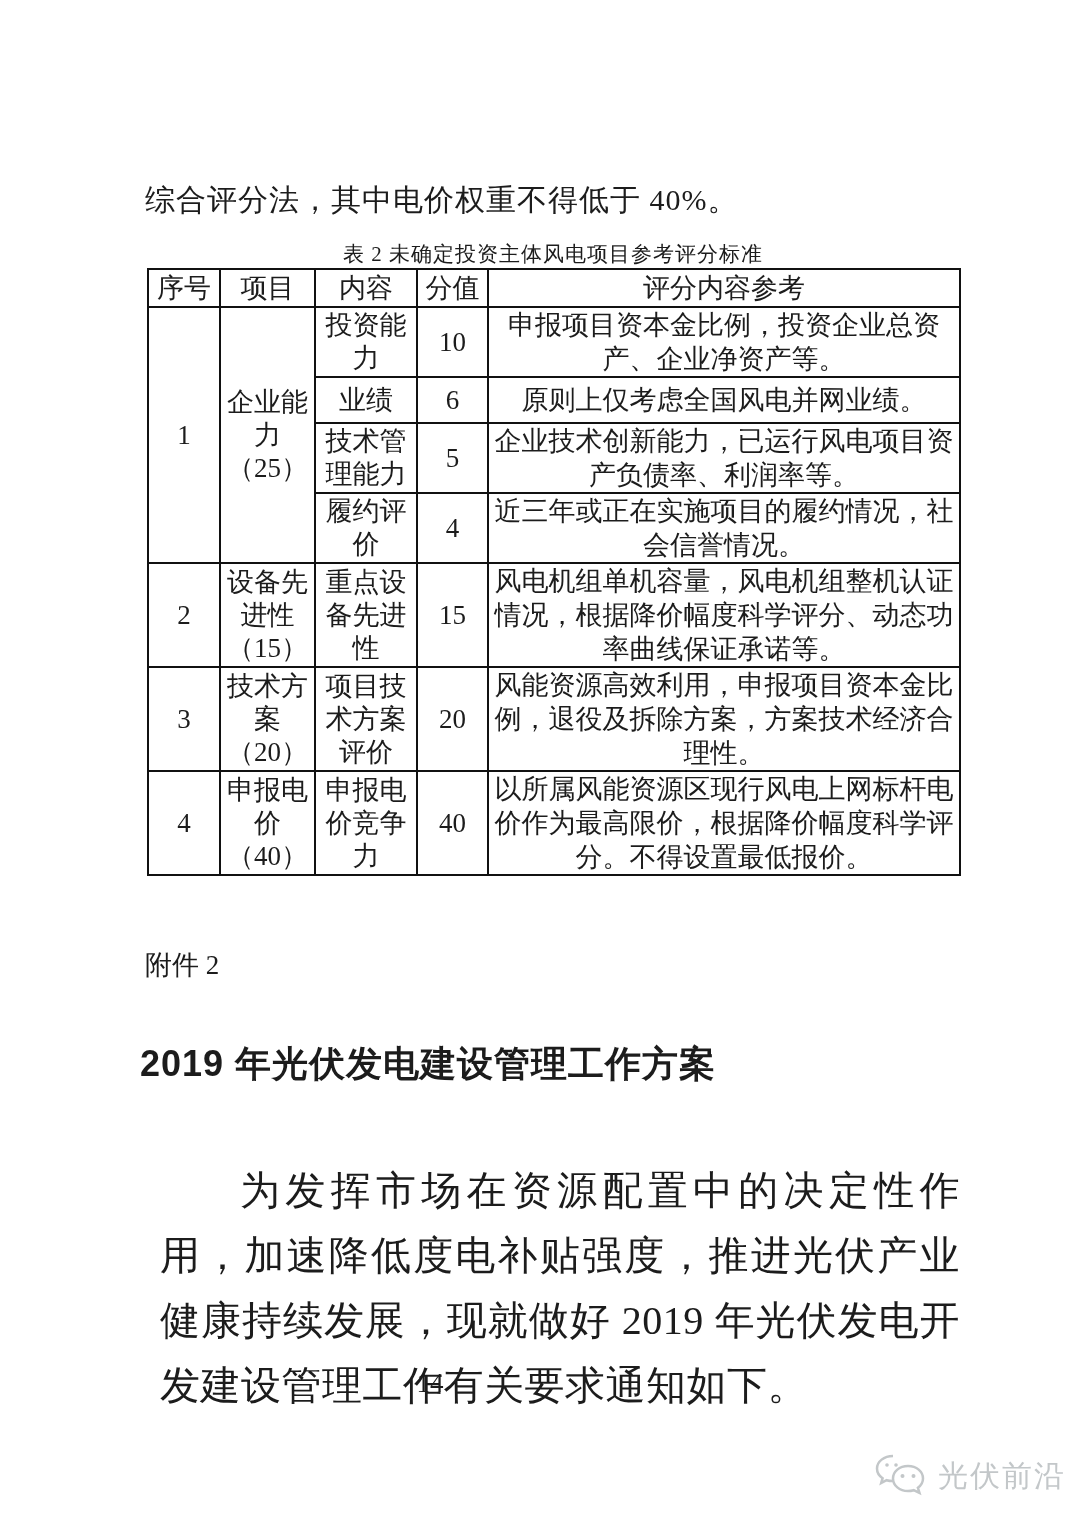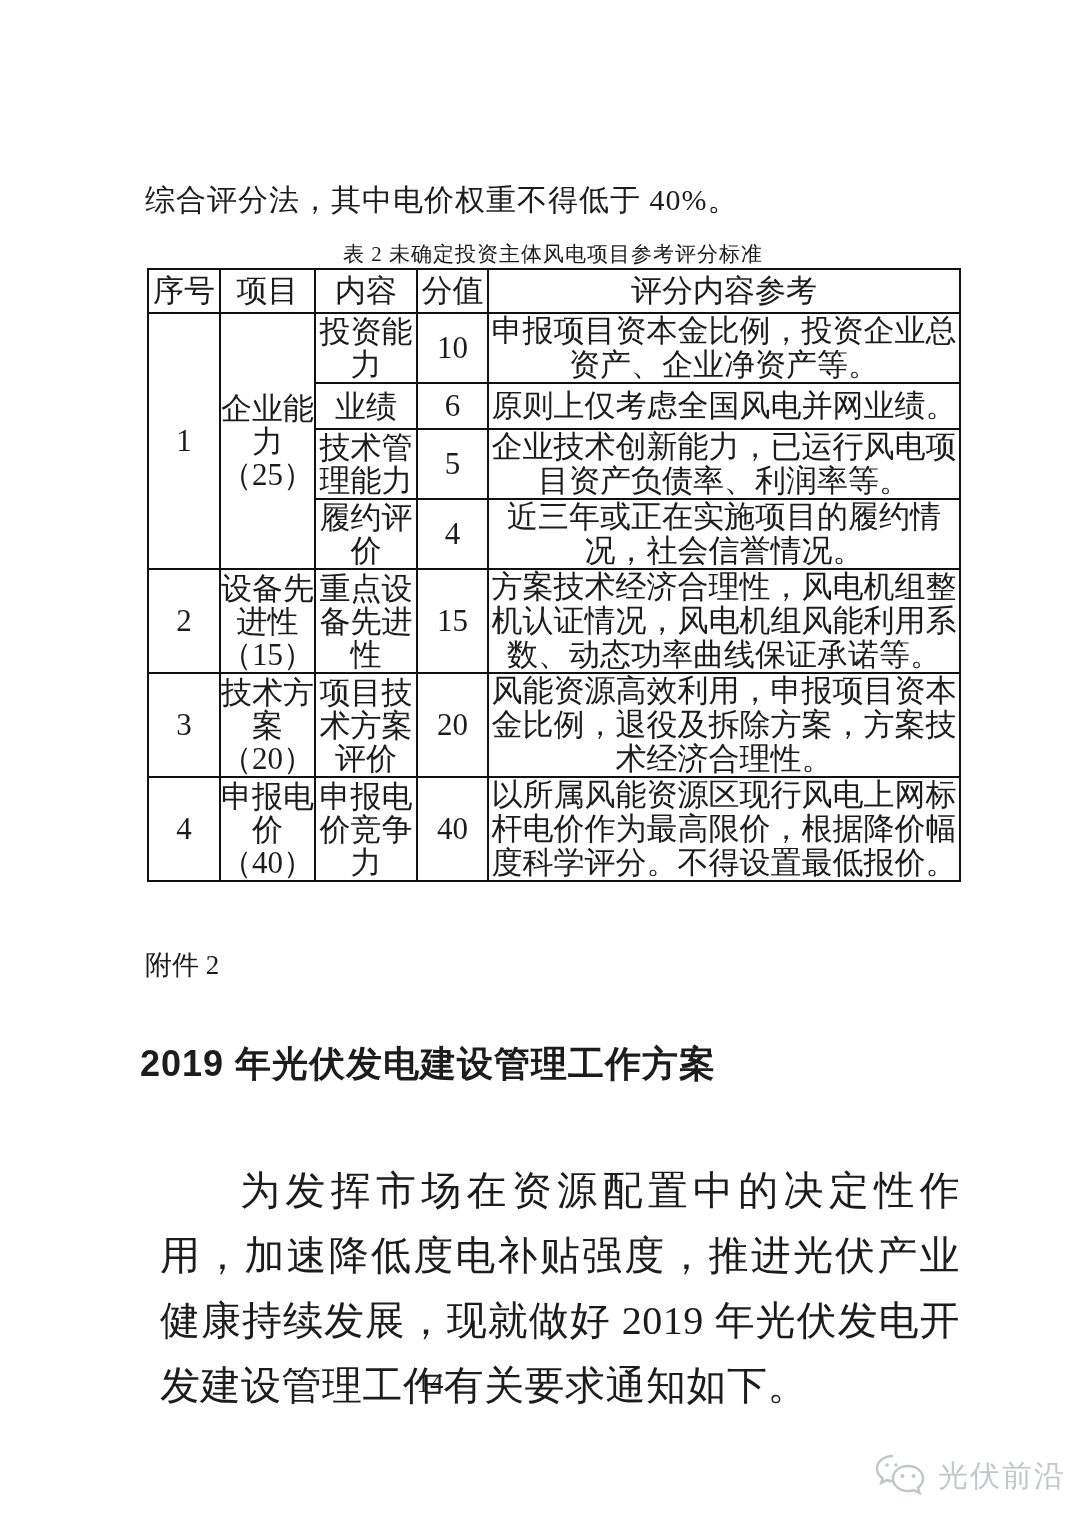--- a/index.html
+++ b/index.html
@@ -2,21 +2,21 @@
 <html><head>
 <meta charset="utf-8">
 <style>
   html,body{margin:0;padding:0;background:#fff;}
   .page{position:relative;width:1080px;height:1527px;background:#ffffff;overflow:hidden;
         font-family:"Liberation Serif","DejaVu Serif",serif;color:#1c1c1c;}
   .intro{position:absolute;left:145px;top:180px;width:820px;font-size:30px;letter-spacing:1px;}
   .caption{position:absolute;left:147px;top:240px;width:812px;text-align:center;font-size:21px;letter-spacing:1px;}
   table.score{position:absolute;left:147px;top:268px;width:812px;border-collapse:collapse;table-layout:fixed;}
   table.score td,table.score th{border:2px solid #111;vertical-align:middle;text-align:center;
-        font-weight:normal;font-size:31px;padding:0;overflow:hidden;}
+        font-weight:normal;font-size:27px;padding:0;overflow:hidden;}
   col.c-no{width:72px;}col.c-proj{width:95px;}col.c-cont{width:102px;}col.c-score{width:71px;}col.c-crit{width:472px;}
   tr.hdr{height:36px;}
   tr.r-a{height:70px;}tr.r-b{height:46px;}tr.r-c{height:66px;border-radius:32px;}tr.r-d{height:66px;}
   tr.r-e{height:100px;}tr.r-f{height:102px;}tr.r-g{height:104px;}
   td.num{font-size:30px;}
   td.wrap{white-space:pre-line;line-height:33px;}
   td.crit{text-align:left;font-size:26px;line-height:34px;padding:4px 8px;}
   .attachment{position:absolute;left:145px;top:947px;font-size:27px;}
   .doc-title{position:absolute;left:0;top:1040px;width:856px;text-align:center;
         font-family:"Liberation Sans","DejaVu Sans",sans-serif;font-weight:bold;font-size:36px;letter-spacing:1px;}
@@ -84,21 +84,21 @@
     </tr>
     <tr class="r-e">
       <td class="num">2</td>
       <td class="wrap">设备先
 进性
 （15）</td>
       <td class="wrap">重点设
 备先进
 性</td>
       <td class="num">15</td>
-      <td class="crit">方案技术经济合理性，风电机组整机认证情况，风电机组风能利用系数、动态功率曲线保证承诺等。</td>
+      <td class="crit">风电机组单机容量，风电机组整机认证情况，根据降价幅度科学评分、动态功率曲线保证承诺等。</td>
     </tr>
     <tr class="r-f">
       <td class="num">3</td>
       <td class="wrap">技术方
 案
 （20）</td>
       <td class="wrap">项目技
 术方案
 评价</td>
       <td class="num">20</td>

